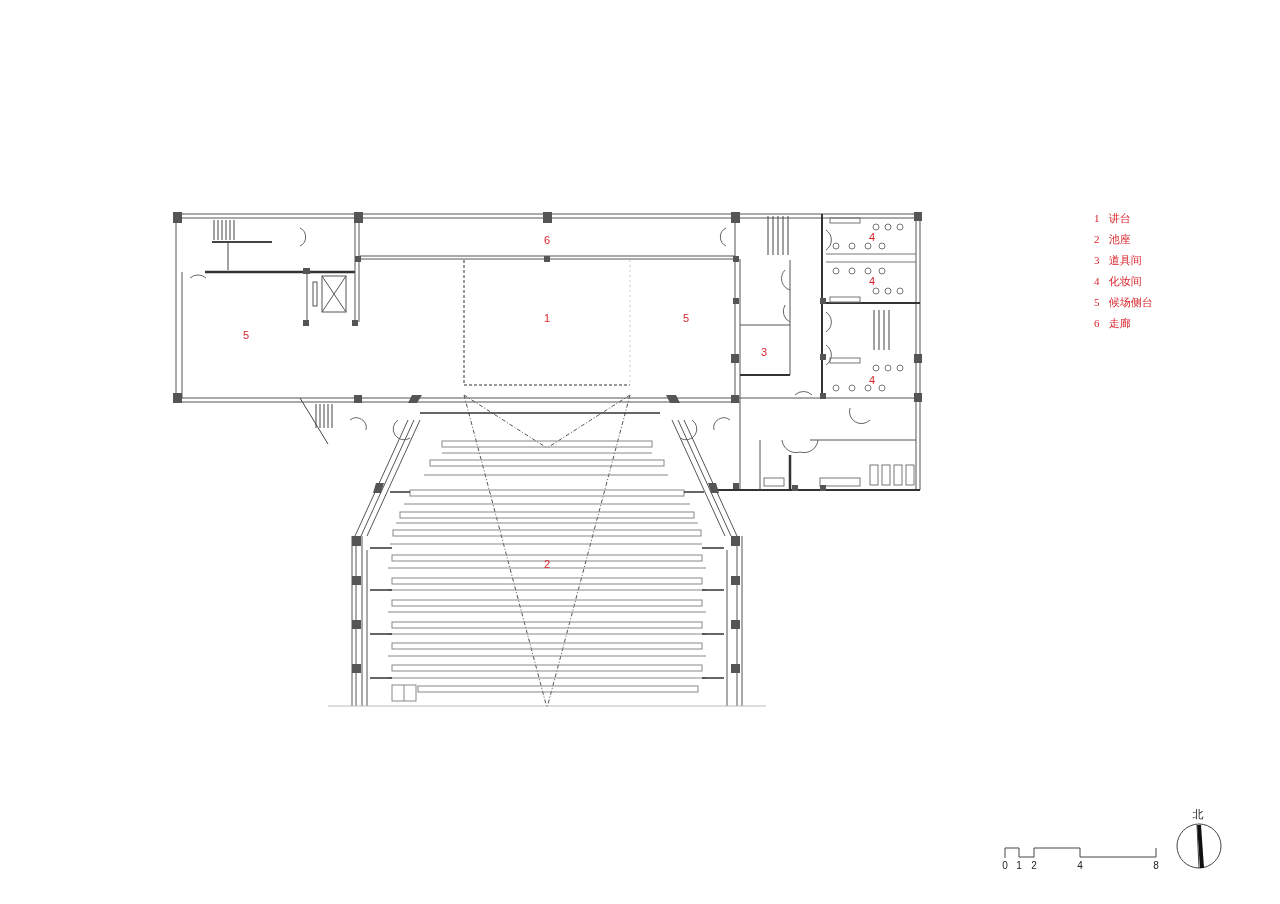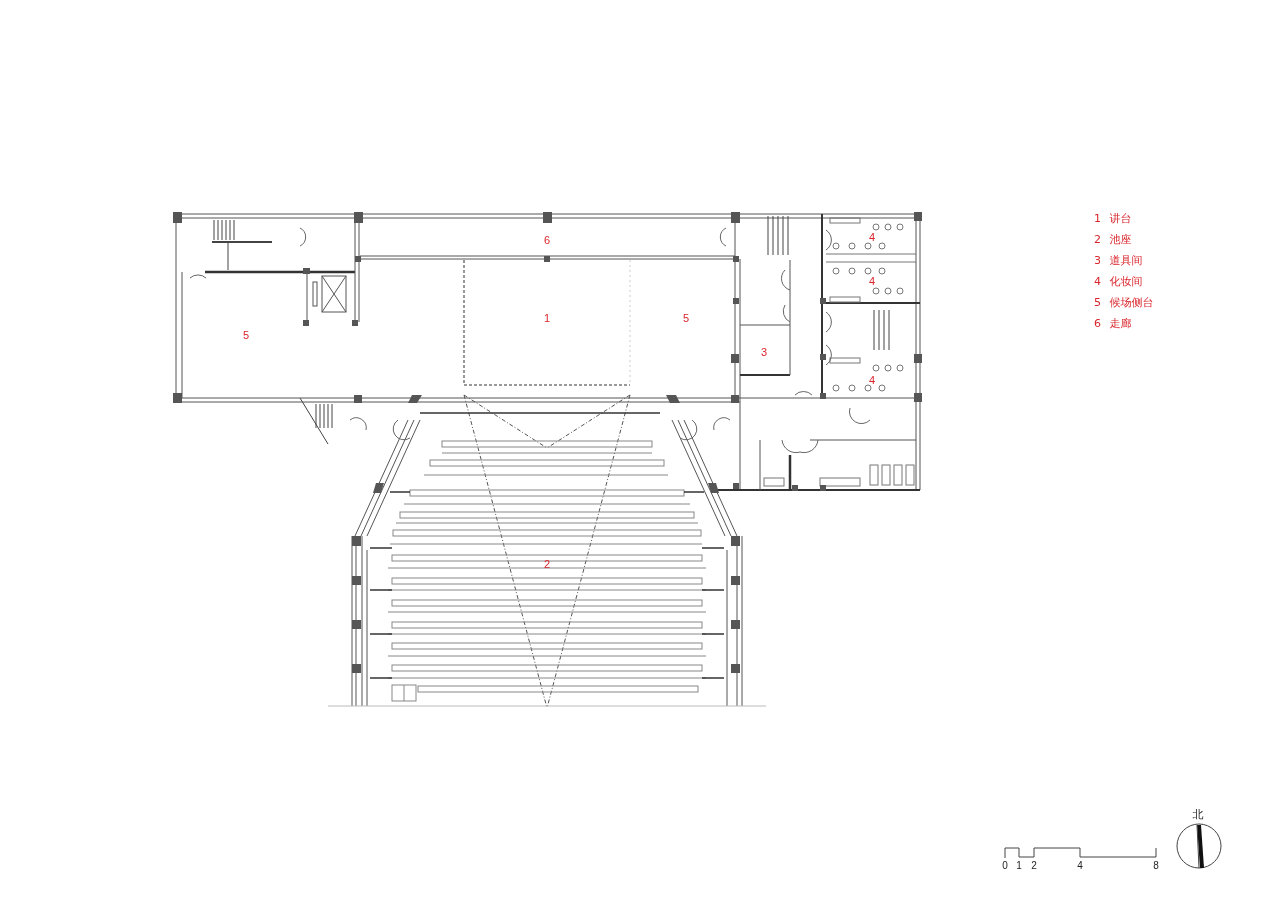--- a/index.html
+++ b/index.html
@@ -1,19 +1,19 @@
 <!DOCTYPE html>
 <html><head>
 <meta charset="utf-8">
 <style>
   html, body { margin:0; padding:0; background:#ffffff; }
   body { width:1280px; height:904px; position:relative; overflow:hidden; font-family:"DejaVu Sans", sans-serif; }
   #plan { position:absolute; left:0; top:0; }
   .room-label { position:absolute; color:#d9252b; font-size:11px; transform:translate(-50%,-50%); font-family:"Liberation Sans", sans-serif; }
-  #legend { position:absolute; left:1094px; top:208px; color:#d9252b; font-size:11px; line-height:21px; }
+  #legend { position:absolute; left:1094px; top:208px; color:#d9252b; font-size:11px; line-height:21px;font-family:Liberation Serif, serif; }
   #legend .row span.num { display:inline-block; width:12px; }
   .scale-label { position:absolute; font-size:10px; color:#222; transform:translateX(-50%); font-family:"Liberation Sans", sans-serif; }
   #north-label { position:absolute; left:1198px; top:807px; font-size:11px; color:#222; transform:translateX(-50%); }
 </style>
 </head>
 <body>
 
 <svg id="plan" width="1280" height="904" viewBox="0 0 1280 904" xmlns="http://www.w3.org/2000/svg">
   <g fill="none" stroke="#555" stroke-width="1">
 

